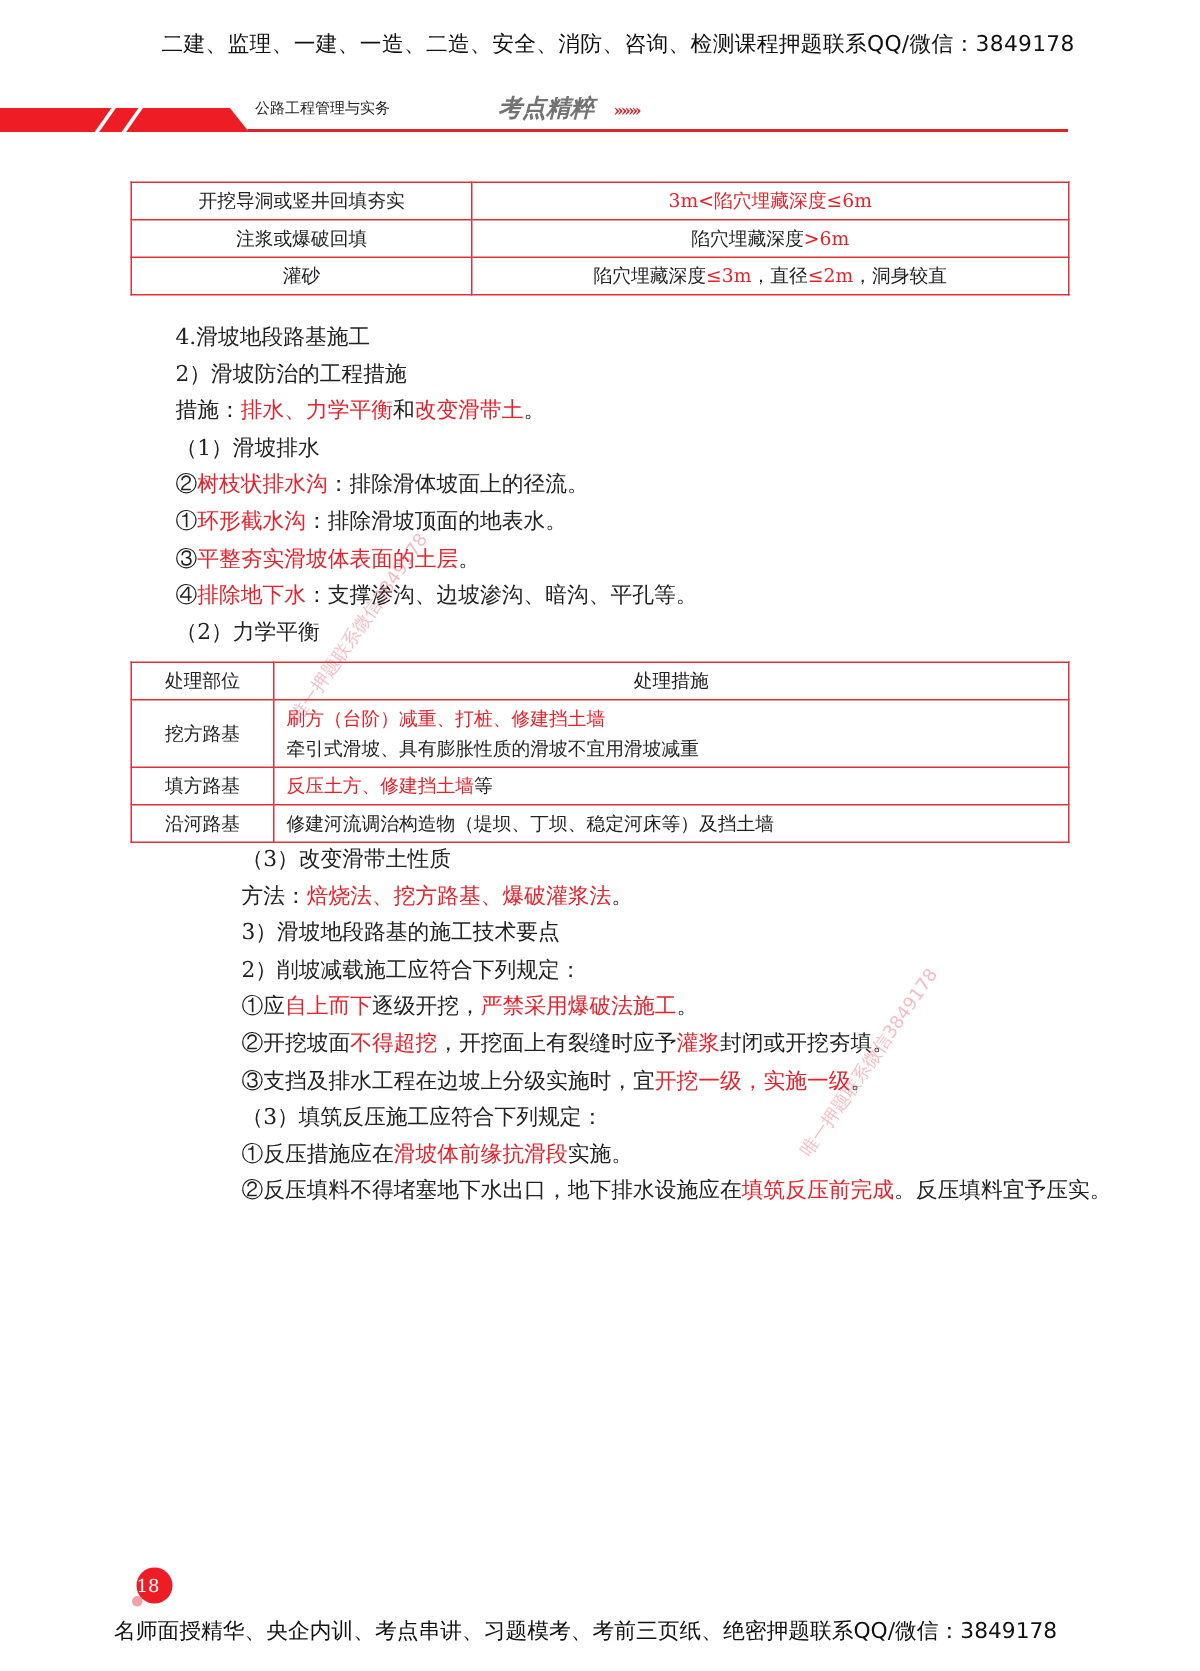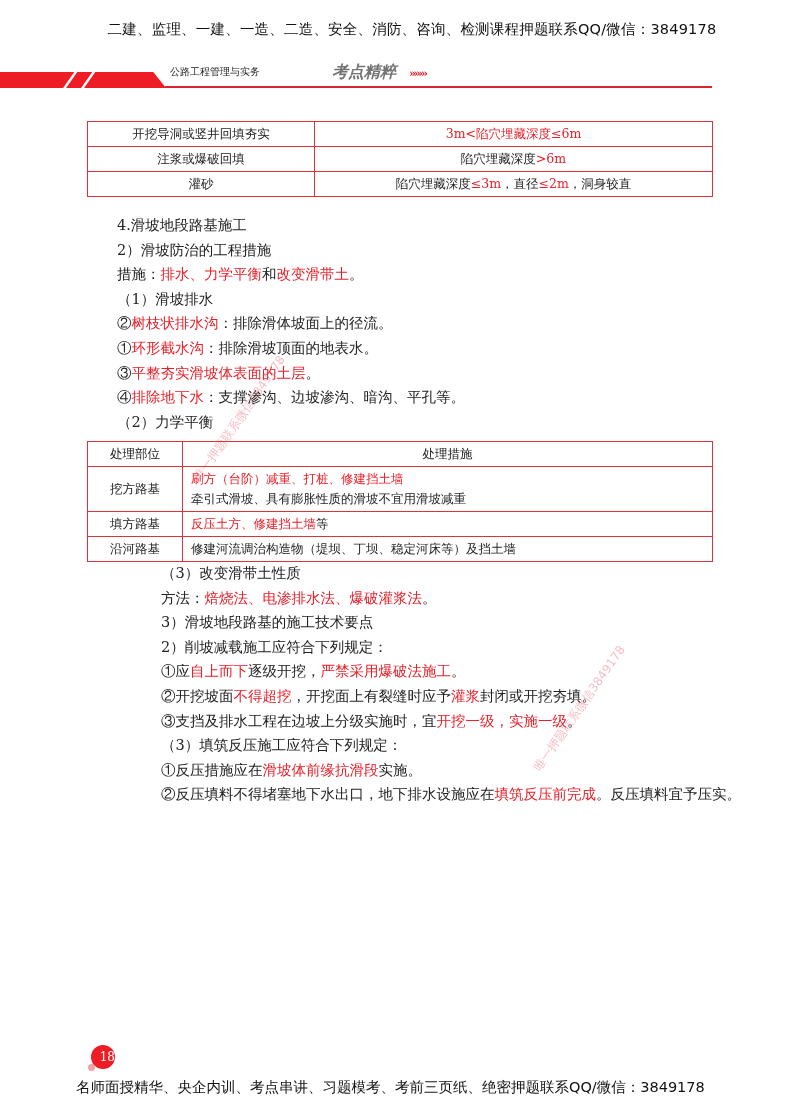--- a/index.html
+++ b/index.html
@@ -26,21 +26,21 @@
   .t2 { top:441px; left:87px; width:626px; }
   .t2 td.c1 { text-align:center; width:78px; }
   .red { color:#e8202a; }
 
   .body-lines { position:absolute; left:117px; top:213px; font-size:14.5px; line-height:24.6px; }
   .body-lines .ln { white-space:nowrap; }
   .body2 { position:absolute; left:117px; top:561px; font-size:14.5px; line-height:24.6px;margin-left:44px; }
   .body2 .ln { white-space:nowrap; }
 
   .page-num { position:absolute; left:91px; top:1045px; width:24px; height:24px; border-radius:50%;
-         background:#ee1c25; color:#fff; font-size:12px; text-align:right; line-height:24px; }
+         background:#ee1c25; color:#fff; font-size:12px; text-align:left; line-height:24px; }
   .page-dot { position:absolute; left:88px; top:1064px; width:7px; height:7px; border-radius:50%; background:#f4a0a4; }
   .bottom-banner { position:absolute; top:1078px; left:76px; font-family:"DejaVu Sans","Liberation Sans",sans-serif;
          font-size:14.5px; color:#111; white-space:nowrap; }
   .wm { position:absolute; font-size:12px; color:rgba(230,60,80,0.35); transform:rotate(-55deg); white-space:nowrap;
         font-family:"DejaVu Sans","Liberation Sans",sans-serif; }
 </style>
 </head>
 <body>
 
 <div class="top-banner">二建、监理、一建、一造、二造、安全、消防、咨询、检测课程押题联系QQ/微信：3849178</div>
@@ -104,21 +104,21 @@
   </tr>
   <tr>
     <td class="c1">沿河路基</td>
     <td>修建河流调治构造物（堤坝、丁坝、稳定河床等）及挡土墙</td>
   </tr>
 </tbody>
   </table>
 
 <div class="body2">
   <div class="ln">（3）改变滑带土性质</div>
-  <div class="ln"><span>方法：</span><span class="red">焙烧法、电渗排水法、爆破灌浆法</span><span>。</span></div>
+  <div class="ln"><span>方法：</span><span class="red">焙烧法、挖方路基、爆破灌浆法</span><span>。</span></div>
   <div class="ln">3）滑坡地段路基的施工技术要点</div>
   <div class="ln">2）削坡减载施工应符合下列规定：</div>
   <div class="ln"><span>①应</span><span class="red">自上而下</span><span>逐级开挖，</span><span class="red">严禁采用爆破法施工</span><span>。</span></div>
   <div class="ln"><span>②开挖坡面</span><span class="red">不得超挖</span><span>，开挖面上有裂缝时应予</span><span class="red">灌浆</span><span>封闭或开挖夯填。</span></div>
   <div class="ln"><span>③支挡及排水工程在边坡上分级实施时，宜</span><span class="red">开挖一级，实施一级</span><span>。</span></div>
   <div class="ln">（3）填筑反压施工应符合下列规定：</div>
   <div class="ln"><span>①反压措施应在</span><span class="red">滑坡体前缘抗滑段</span><span>实施。</span></div>
   <div class="ln"><span>②反压填料不得堵塞地下水出口，地下排水设施应在</span><span class="red">填筑反压前完成</span><span>。反压填料宜予压实。</span></div>
 </div>
 

